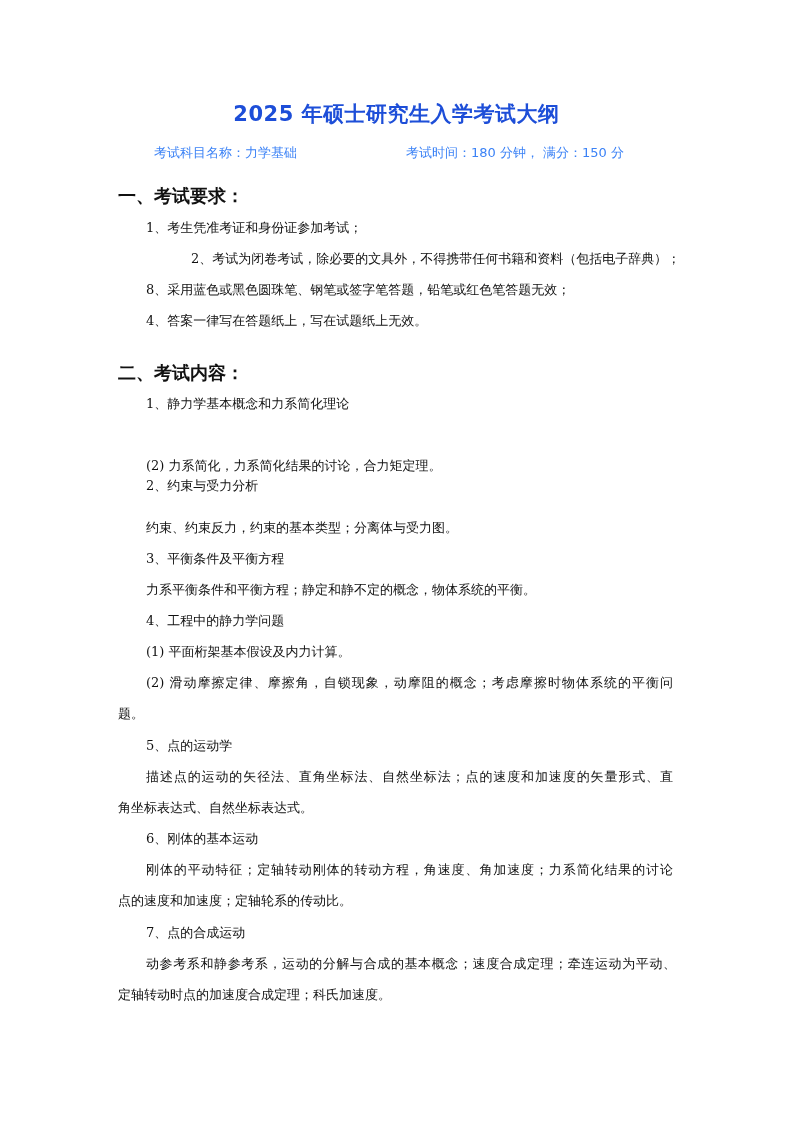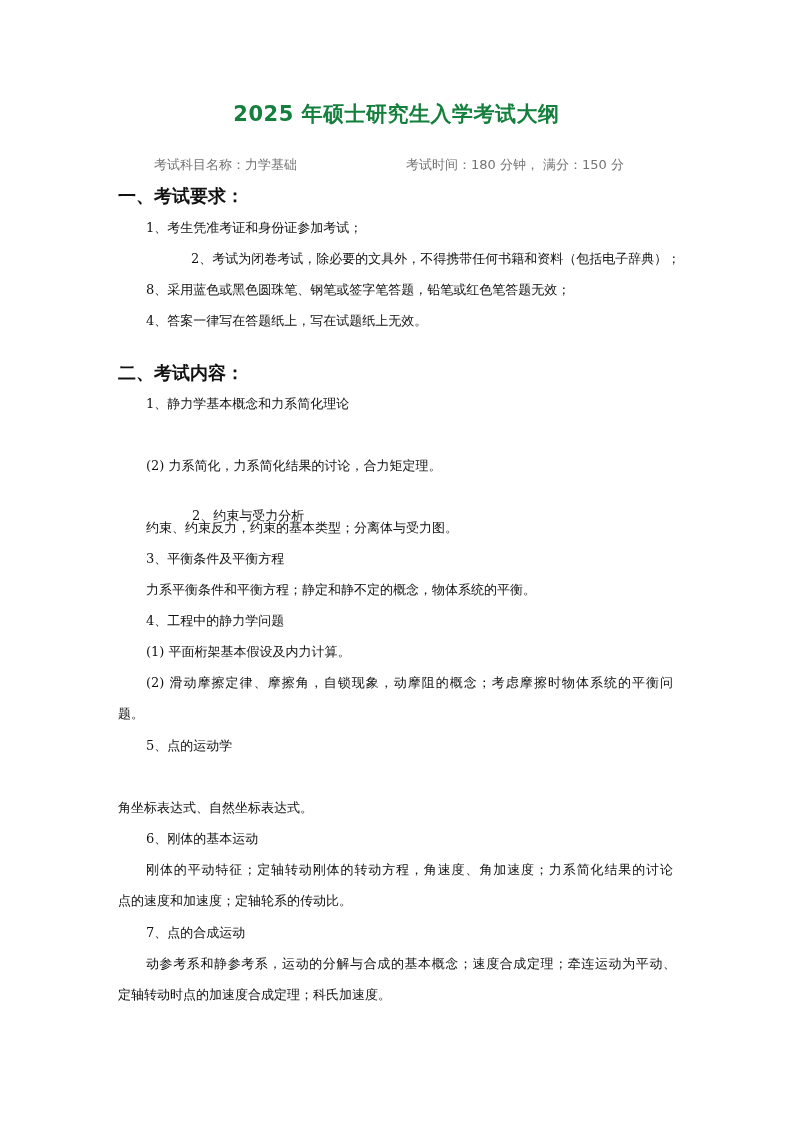--- a/index.html
+++ b/index.html
@@ -24,28 +24,28 @@
     .title {
       position: absolute;
       top: 100px;
       left: 0;
       width: 793px;
       text-align: center;
       font-family: "DejaVu Sans", "Liberation Sans", sans-serif;
       font-weight: bold;
       font-size: 21px;
       letter-spacing: 0.5px;
-      color: #15803d;
+      color: #1d4ed8;
     }
     .meta {
       position: absolute;
-      top: 156px;
+      top: 144px;
       font-family: "DejaVu Sans", "Liberation Sans", sans-serif;
       font-size: 13px;
-      color: #737373;
+      color: #3b82f6;
       white-space: nowrap;
     }
     .meta.left { left: 154px; }
     .meta.right { left: 406px; }
     .line {
       position: absolute;
       font-size: 13px;
       line-height: 16px;
       white-space: nowrap;
       color: #111;
@@ -75,29 +75,30 @@
 
   <div class="line heading ind1" style="top:188px;">一、考试要求：</div>
   <div class="line ind2" style="top:220px;">1、考生凭准考证和身份证参加考试；</div>
   <div class="line ind2" style="top:251px;margin-left:45px;">2、考试为闭卷考试，除必要的文具外，不得携带任何书籍和资料（包括电子辞典）；</div>
   <div class="line ind2" style="top:282px;">8、采用蓝色或黑色圆珠笔、钢笔或签字笔答题，铅笔或红色笔答题无效；</div>
   <div class="line ind2" style="top:313px;">4、答案一律写在答题纸上，写在试题纸上无效。</div>
 
   <div class="line heading ind1" style="top:365px;">二、考试内容：</div>
   <div class="line ind2" style="top:396px;">1、静力学基本概念和力系简化理论</div>
   <div class="line ind2" style="top:458px;">(2)  力系简化，力系简化结果的讨论，合力矩定理。</div>
-  <div class="line ind2" style="top:508px;margin-left:46px;">2、约束与受力分析</div>
+  <div class="line ind2" style="top:478px;">2、约束与受力分析</div>
   <div class="line ind2" style="top:520px;text-align:right;">约束、约束反力，约束的基本类型；分离体与受力图。</div>
   <div class="line ind2" style="top:551px;">3、平衡条件及平衡方程</div>
   <div class="line ind2" style="top:582px;">力系平衡条件和平衡方程；静定和静不定的概念，物体系统的平衡。</div>
   <div class="line ind2" style="top:613px;">4、工程中的静力学问题</div>
   <div class="line ind2" style="top:644px;">(1)  平面桁架基本假设及内力计算。</div>
   <div class="line ind2 justify" style="top:675px; width:527px;">(2)  滑动摩擦定律、摩擦角，自锁现象，动摩阻的概念；考虑摩擦时物体系统的平衡问</div>
   <div class="line ind1" style="top:706px;">题。</div>
   <div class="line ind2" style="top:738px;">5、点的运动学</div>
+  <div class="line ind2 justify" style="top:769px; width:527px;">描述点的运动的矢径法、直角坐标法、自然坐标法；点的速度和加速度的矢量形式、直</div>
   <div class="line ind1" style="top:800px;">角坐标表达式、自然坐标表达式。</div>
   <div class="line ind2" style="top:831px;">6、刚体的基本运动</div>
   <div class="line ind2 justify" style="top:862px; width:527px;">刚体的平动特征；定轴转动刚体的转动方程，角速度、角加速度；力系简化结果的讨论</div>
   <div class="line ind1" style="top:893px;">点的速度和加速度；定轴轮系的传动比。</div>
   <div class="line ind2" style="top:925px;">7、点的合成运动</div>
   <div class="line ind2 justify" style="top:956px; width:530px;">动参考系和静参考系，运动的分解与合成的基本概念；速度合成定理；牵连运动为平动、</div>
   <div class="line ind1" style="top:987px;">定轴转动时点的加速度合成定理；科氏加速度。</div>
 
 </div>
 

